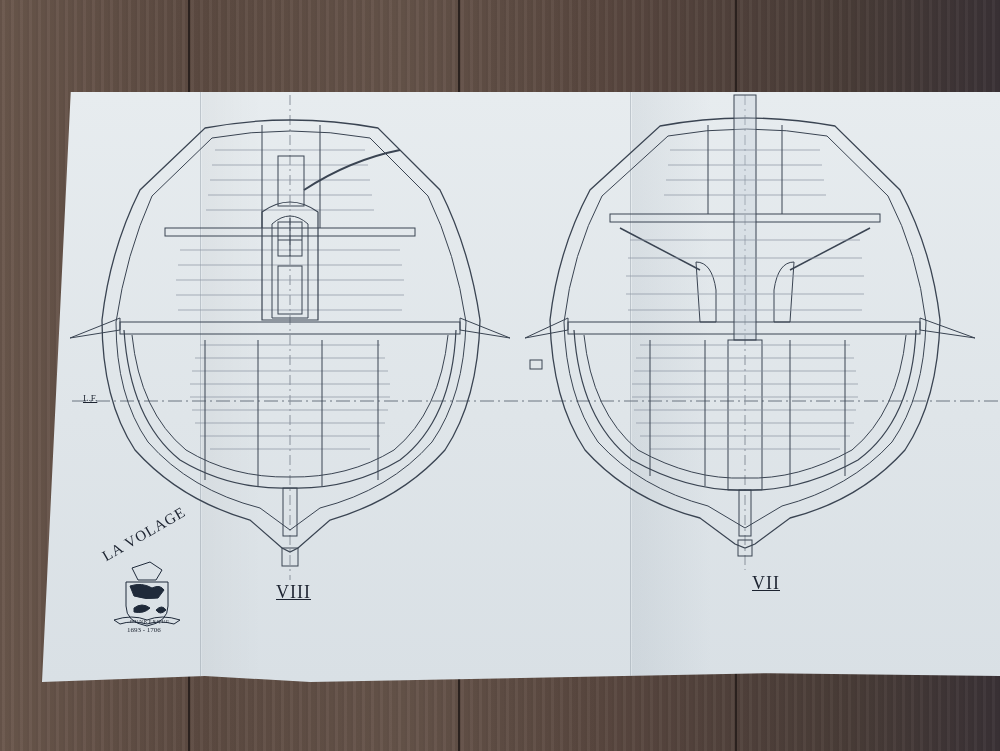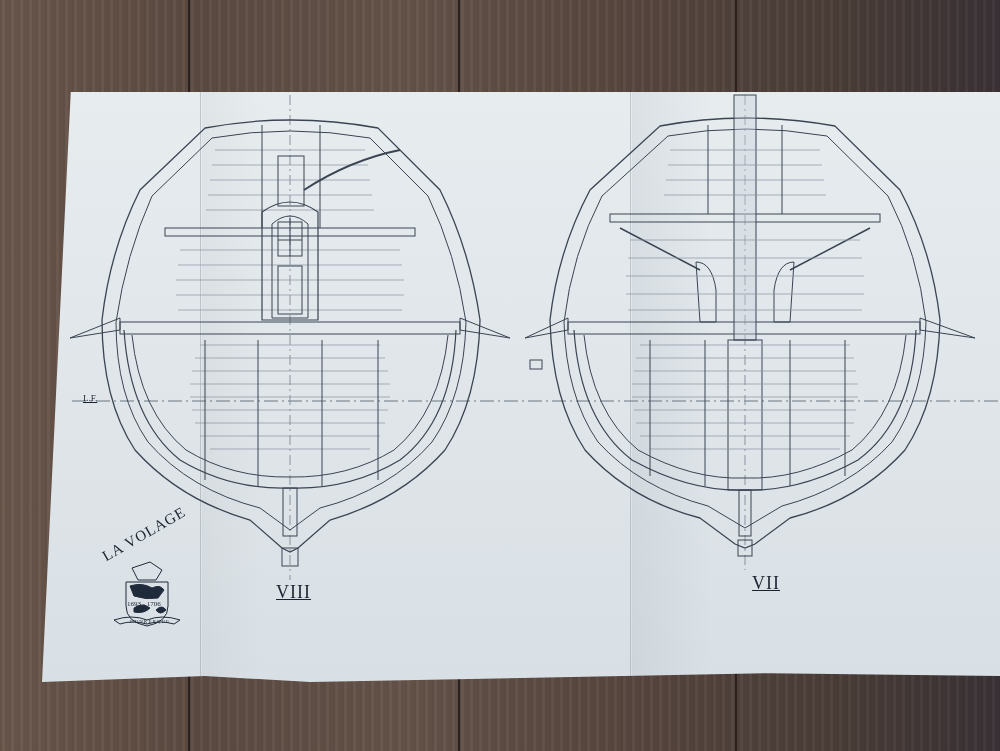--- a/index.html
+++ b/index.html
@@ -162,14 +162,14 @@
     <g stroke="#1f2a3a" fill="none" stroke-width="1">
       <path d="M20,8 L38,2 L50,10 L44,20 L26,20 Z"></path>
       <path d="M14,22 L56,22 L56,46 Q56,62 35,66 Q14,62 14,46 Z"></path>
       <path d="M18,26 Q30,22 40,28 Q48,24 52,30 L46,38 Q34,40 22,36 Z" fill="#1f2a3a"></path>
       <path d="M22,48 Q30,42 38,48 Q32,54 22,52 Z" fill="#1f2a3a"></path>
       <path d="M44,50 Q50,44 54,50 Q48,56 44,50 Z" fill="#1f2a3a"></path>
       <path d="M2,60 Q20,54 35,60 Q50,54 68,60 L62,64 Q48,60 35,64 Q20,60 8,64 Z"></path>
     </g>
   </svg>
   <span class="label" style="left:130px;top:619px;font-size:5px;letter-spacing:1px">DUNKERQUE</span>
-  <span class="label emblem-years" style="left:127px;top:600px">1693 - 1706</span>
+  <span class="label emblem-years" style="left:127px;top:626px">1693 - 1706</span>
 </div>
 
 </body></html>

